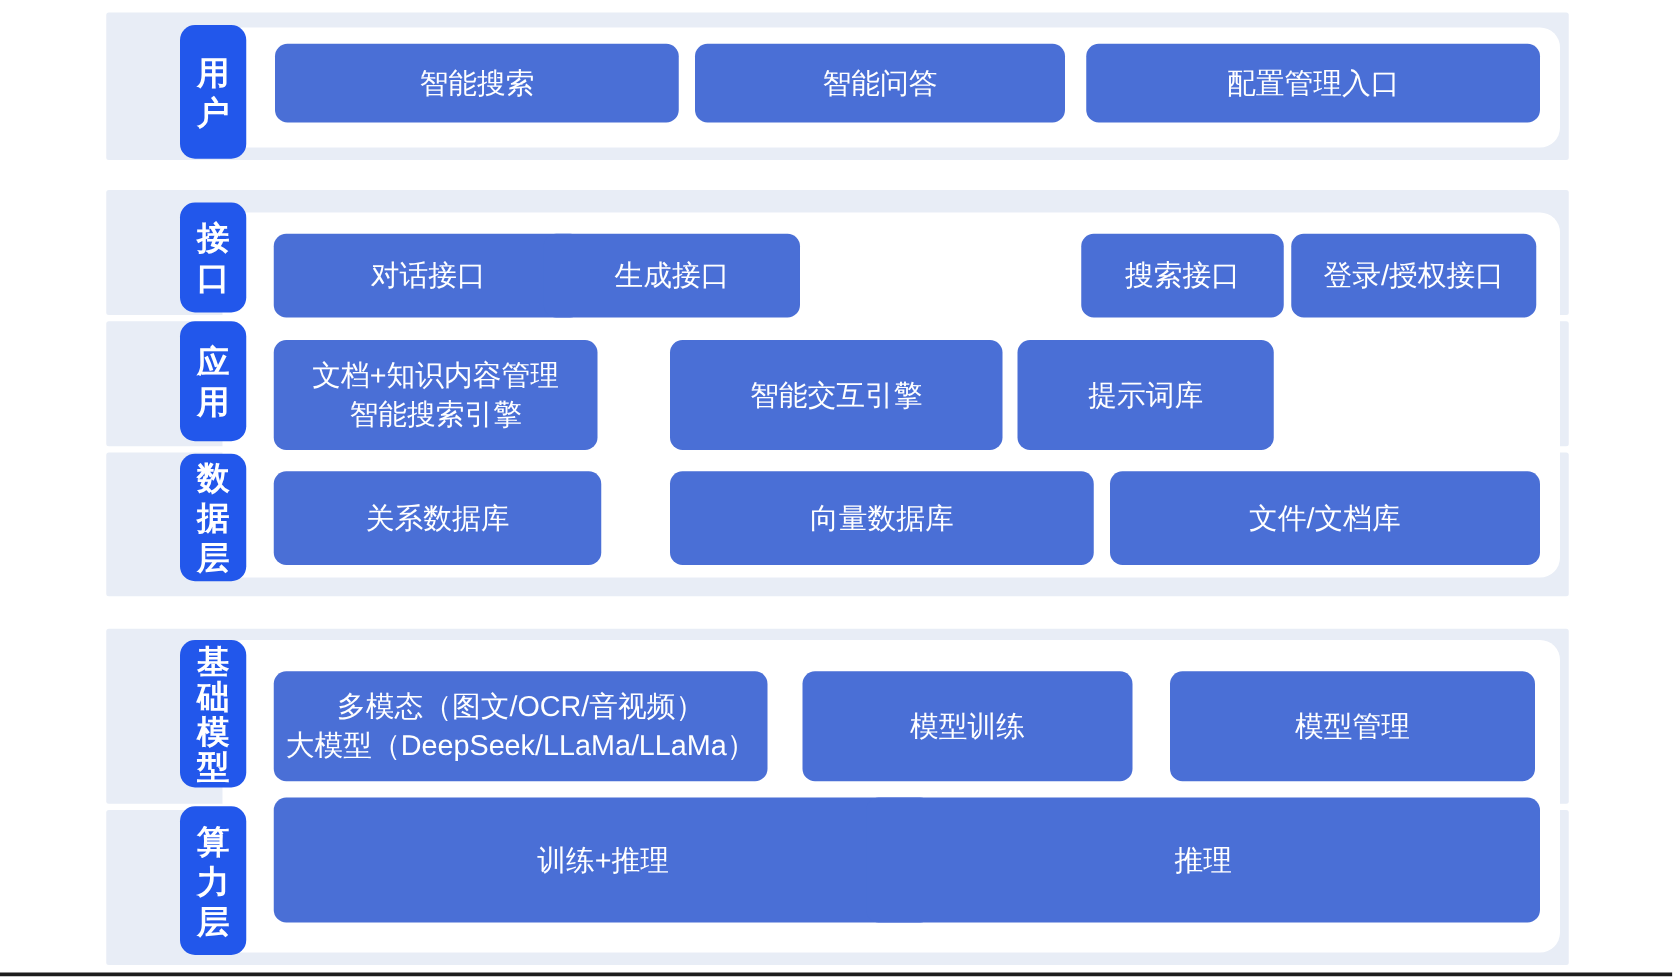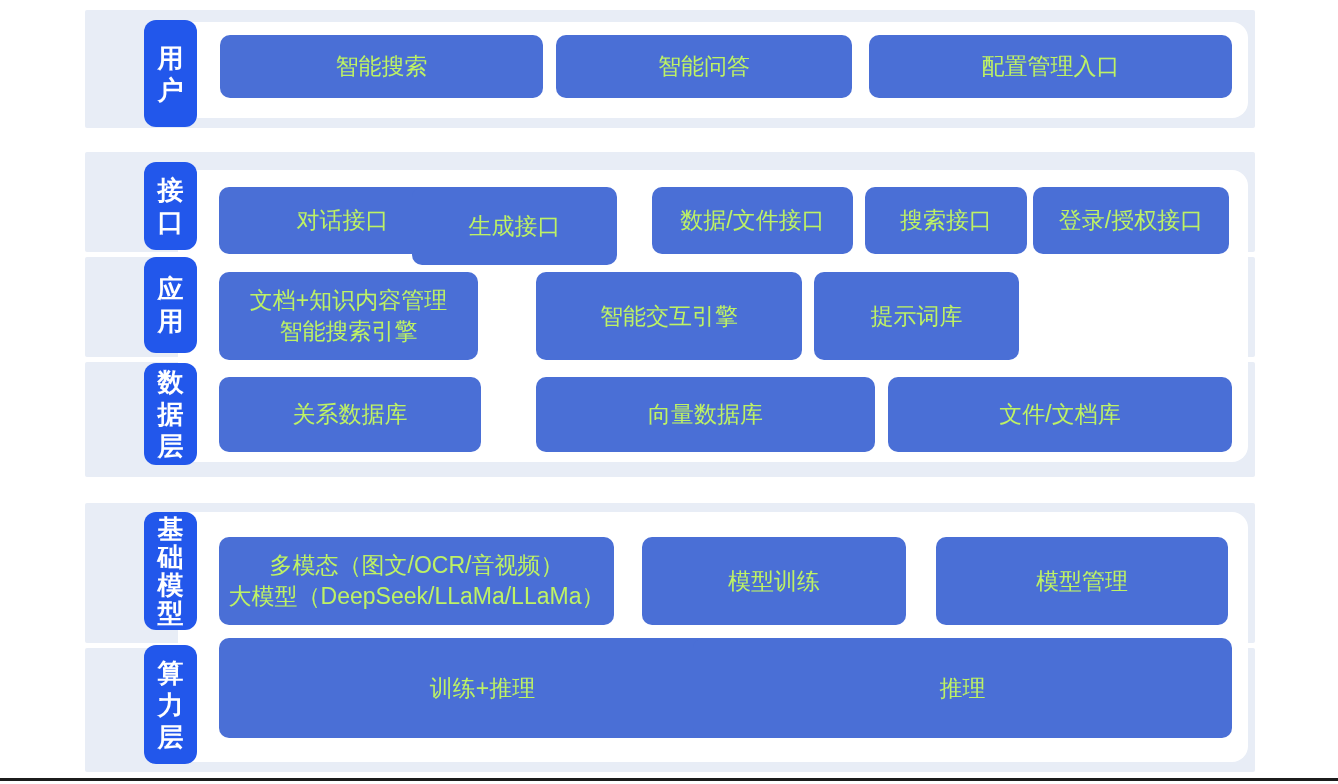--- a/index.html
+++ b/index.html
@@ -16,21 +16,21 @@
   }
   .vtext{
     display:block;width:28px;margin:0 auto;text-align:center;
     color:#ffffff;font-size:26px;font-weight:bold;line-height:32px;
     word-break:break-all;overflow-wrap:anywhere;
   }
   .vtext.tight{line-height:28px;}
   .btn{
     position:absolute;background:#4a6fd6;border-radius:10px;
     display:flex;flex-direction:column;align-items:center;justify-content:center;
-    color:#bef264;font-size:23px;line-height:31px;text-align:center;
+    color:#ffffff;font-size:23px;line-height:31px;text-align:center;
   }
   .bottom-line{position:absolute;left:0;width:1338px;background:#1c1c1c;}
 </style>
 </head>
 <body>
 
 <div class="page">
 
   <div class="band" style="top:10px;height:118px"></div>
   <div class="band" style="top:152px;height:100px"></div>
@@ -60,22 +60,21 @@
   </div>
   <div class="layer-label" style="top:645px;height:119px">
     <span class="vtext">算力层</span>
   </div>
 
   <div class="btn" style="left:220px;top:35px;width:323px;height:63px">智能搜索</div>
   <div class="btn" style="left:556px;top:35px;width:296px;height:63px">智能问答</div>
   <div class="btn" style="left:869px;top:35px;width:363px;height:63px">配置管理入口</div>
 
   <div class="btn" style="left:219px;top:187px;width:247px;height:67px">对话接口</div>
-  <div class="btn" style="left:412px;top:187px;width:205px;height:78px">生成接口</div>
-  <div class="btn" style="left:652px;top:187px;width:201px;height:67px">数据/文件接口</div>
+  <div class="btn" style="left:435px;top:187px;width:205px;height:67px">生成接口</div>
   <div class="btn" style="left:865px;top:187px;width:162px;height:67px">搜索接口</div>
   <div class="btn" style="left:1033px;top:187px;width:196px;height:67px">登录/授权接口</div>
 
   <div class="btn" style="left:219px;top:272px;width:259px;height:88px">
     <span>文档+知识内容管理</span>
     <span>智能搜索引擎</span>
   </div>
   <div class="btn" style="left:814px;top:272px;width:205px;height:88px">提示词库</div>
   <div class="btn" style="left:536px;top:272px;width:266px;height:88px">智能交互引擎</div>
 

